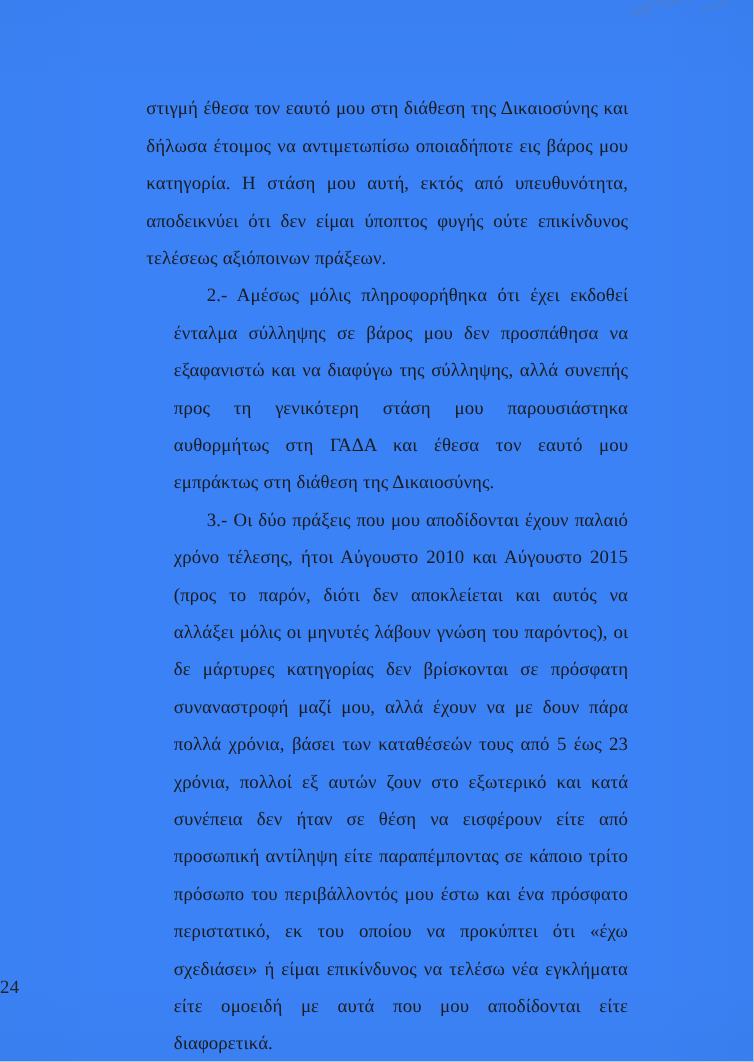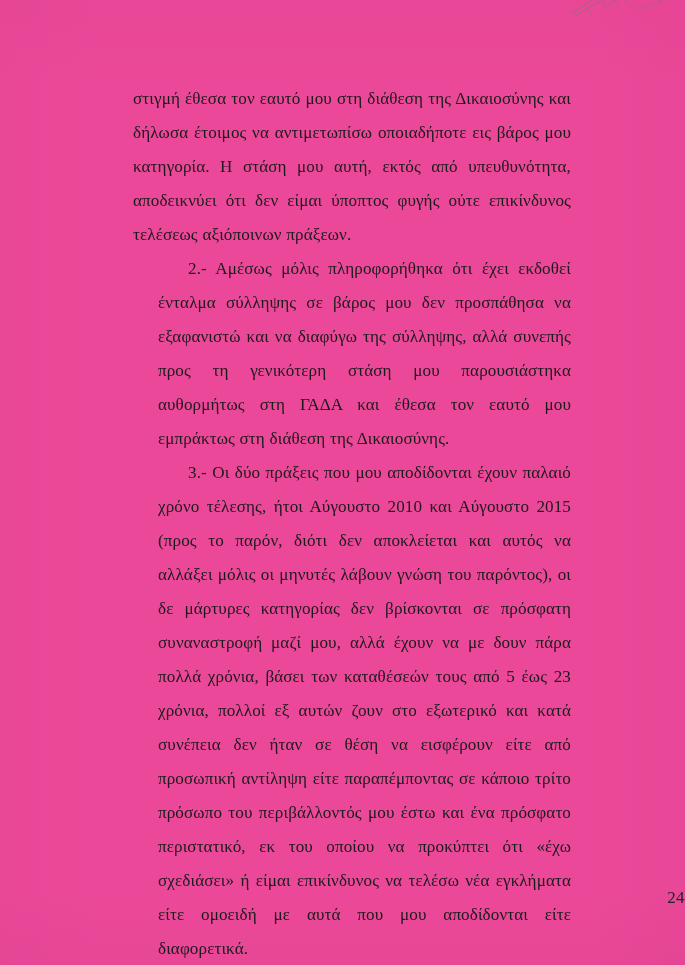--- a/index.html
+++ b/index.html
@@ -7,21 +7,21 @@
     margin: 0;
     padding: 0;
     background: #ffffff;
   }
 
   .page {
     position: relative;
     width: 685px;
     height: 965px;
     margin: 0;
-    background: #ec4899;
+    background: #3b82f6;
     overflow: hidden;
     font-family: "Liberation Serif", "DejaVu Serif", serif;
     color: #1b1b1b;
     box-sizing: border-box;
   }
 
   
   .stamp-artifact {
     position: absolute;
     top: -14px;
@@ -67,21 +67,21 @@
   .para.indented {
     text-indent: 30px;
     margin-left: 25px;
   }
 
   .page-number {
     position: absolute;
     left: 0;
     right: 0;
     top: 888px;
-    text-align: right;
+    text-align: left;
     font-family: "Liberation Serif", "DejaVu Serif", serif;
     font-size: 17px;
     color: #232323;
     letter-spacing: 0.4px;
   }
 </style>
 </head>
 <body>
 
 <div class="page">

